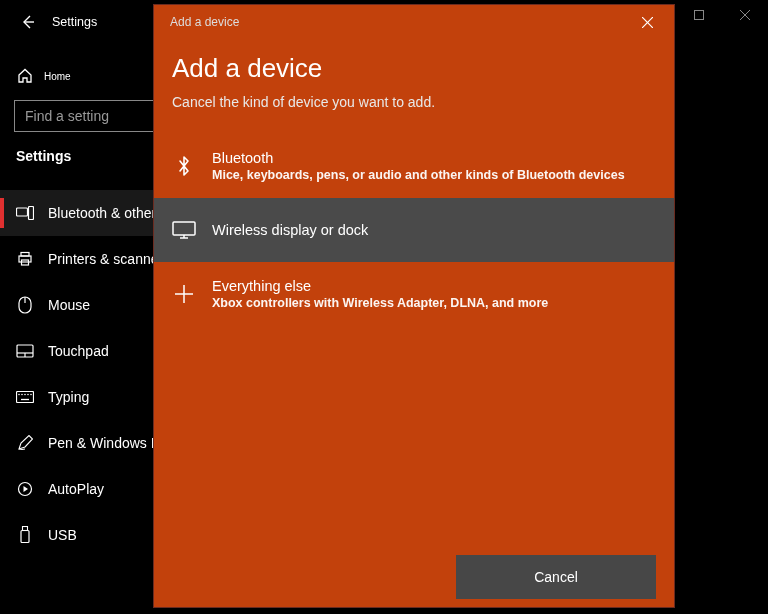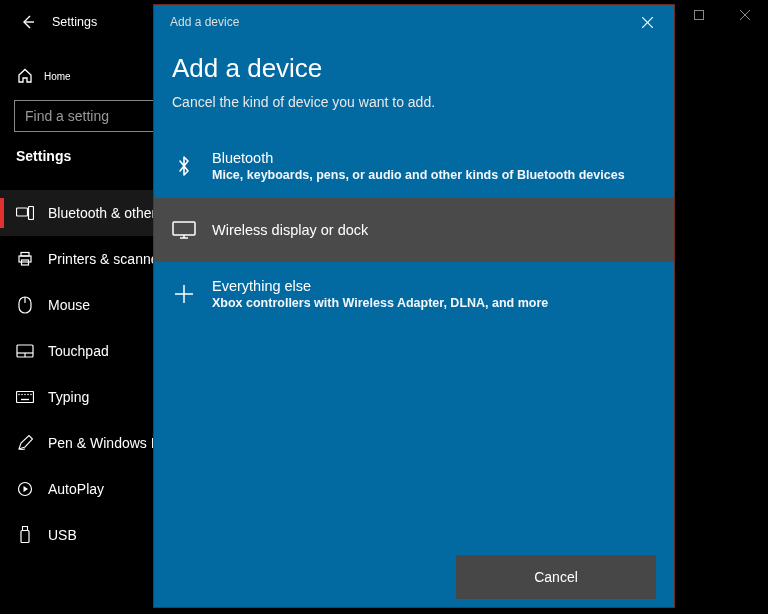--- a/index.html
+++ b/index.html
@@ -100,21 +100,21 @@
     width: 18px; height: 18px;
     display:flex; align-items:center; justify-content:center;
     flex: 0 0 18px;
   }
 
   
   .dialog {
     position: absolute;
     left: 153px; top: 4px;
     width: 522px; height: 604px;
-    background: #0369a1;
+    background: #c2410c;
     border: 1px solid #6b2b20;
     box-sizing: border-box;
     display: flex; flex-direction: column;
   }
   .dialog-header {
     height: 34px;
     display: flex; align-items:center; justify-content: space-between;
     padding: 0 12px 0 16px;
   }
   .dialog-header .small-title {

